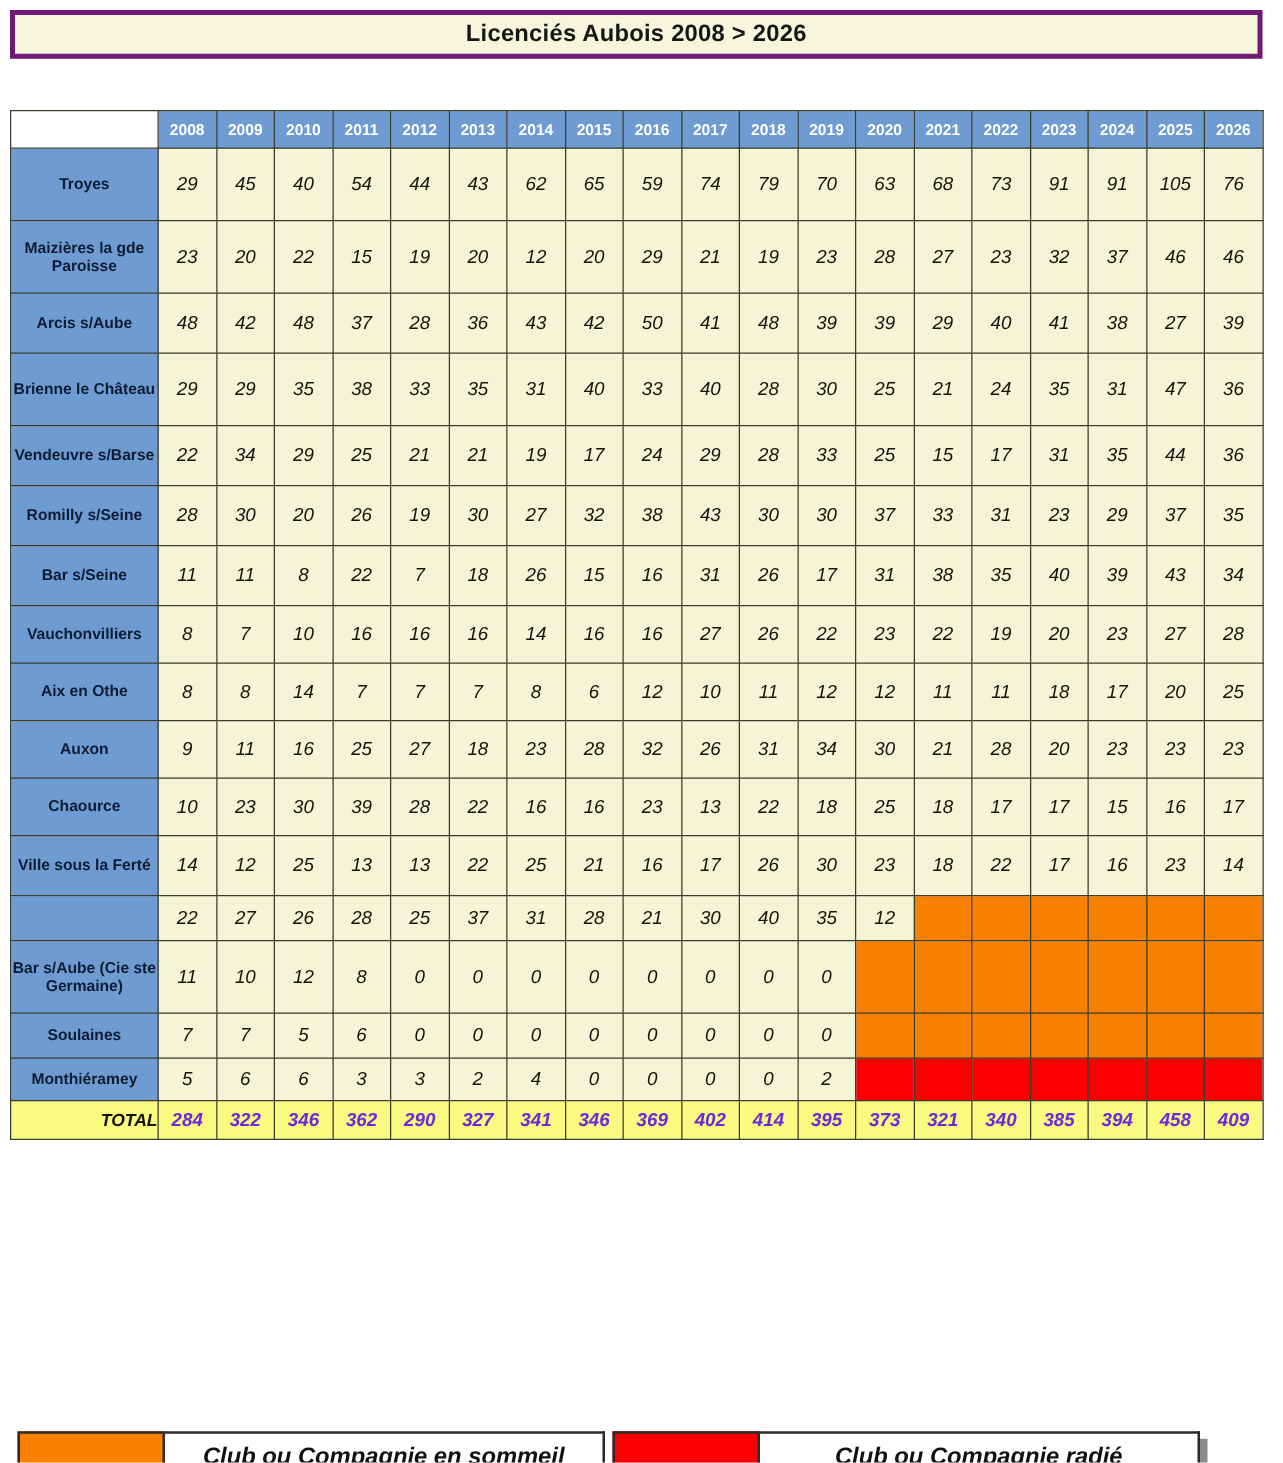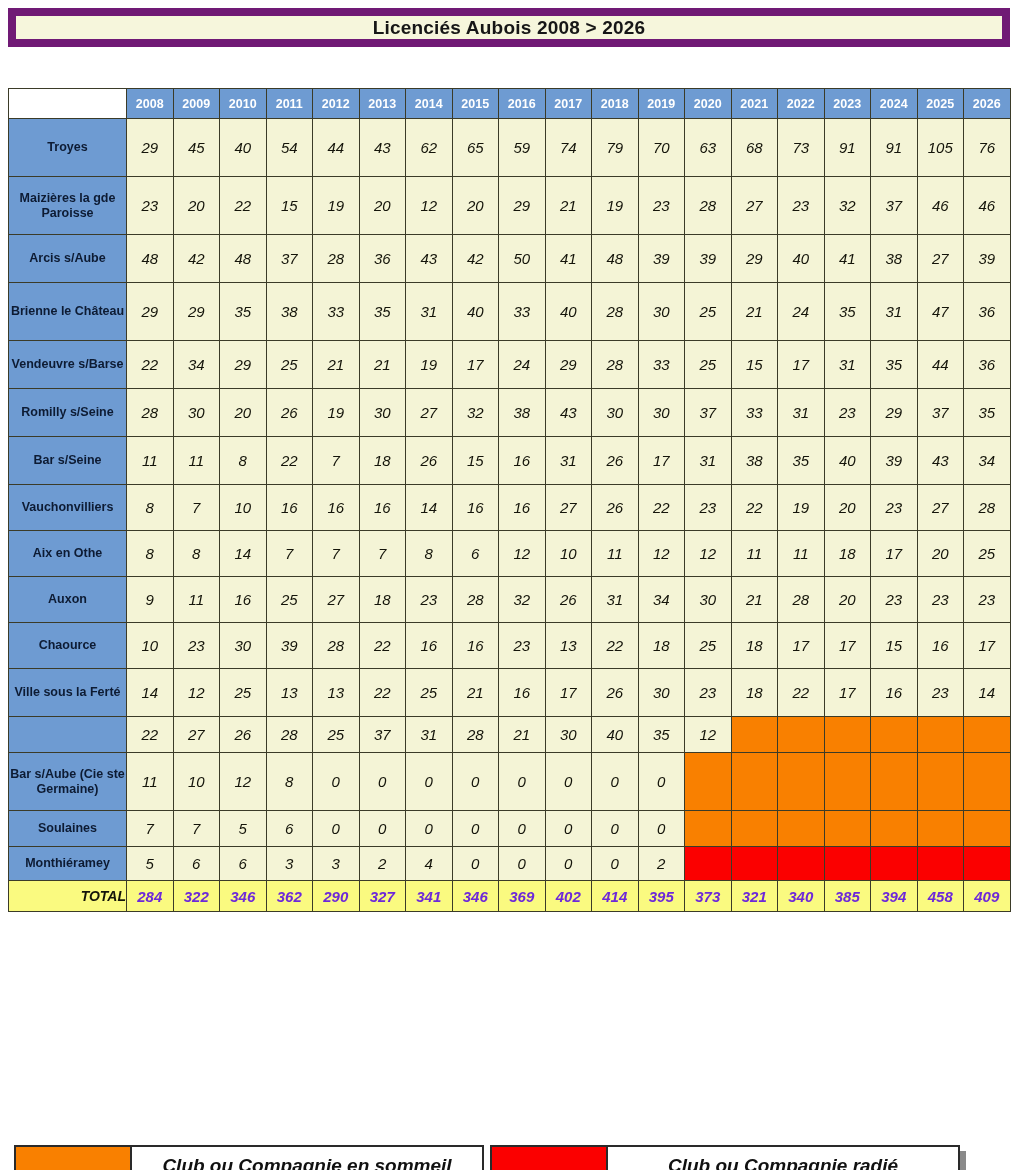--- a/index.html
+++ b/index.html
@@ -18,21 +18,21 @@
   }
 
   
   .title-banner {
     position: absolute;
     left: 8px;
     top: 8px;
     width: 1002px;
     height: 39px;
     background: #F6F6DC;
-    border: 8px solid #701a75;
+    border: 4px solid #701a75;
     box-sizing: border-box;
     display: flex;
     align-items: center;
     justify-content: center;
   }
   .title-text {
     font-size: 19px;
     font-weight: bold;
     color: #161616;
     letter-spacing: 0.2px;

